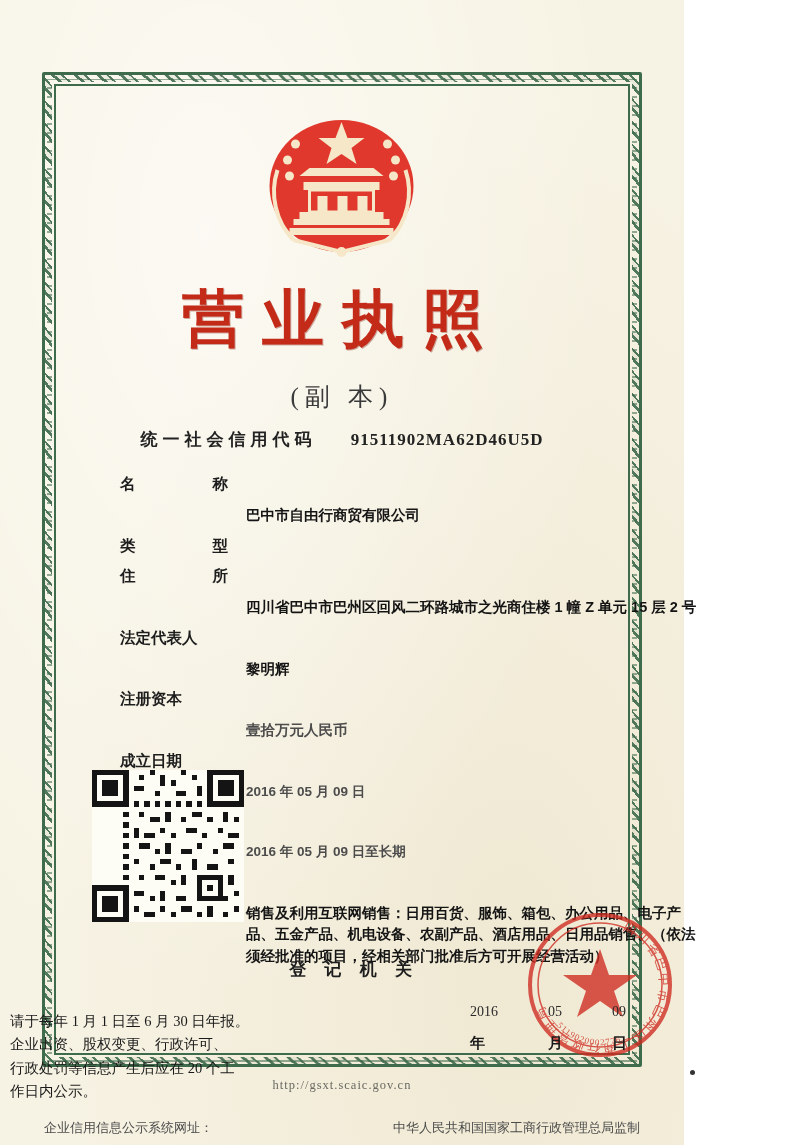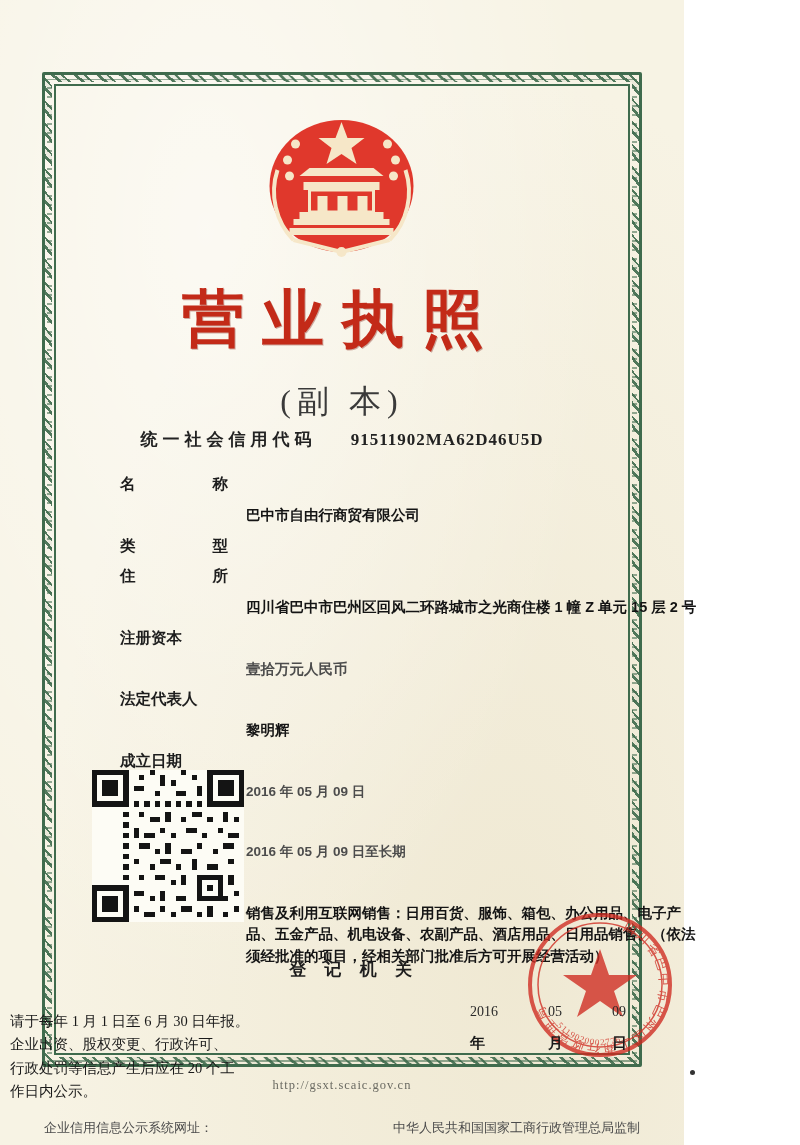--- a/index.html
+++ b/index.html
@@ -71,21 +71,21 @@
     font-weight: bold;
     font-size: 62px;
     letter-spacing: 18px;
     color:#c32a18;
     text-shadow: 1px 1px 0 rgba(120,20,10,0.35);
   }
   .subtitle {
     position:absolute; left:0; right:0; top:380px;
     text-align:center;
     font-family:"Liberation Serif", serif;
-    font-size: 32px;
+    font-size: 25px;
     letter-spacing: 6px;
     color:#3a3a3a;
   }
   .credit-code {
     position:absolute; left:0; right:0; top:428px;
     text-align:center;
     font-family:"Liberation Serif", serif;
     font-size: 17px;
     letter-spacing: 2px;
     color:#222;
@@ -271,30 +271,30 @@
     <div class="row">
       <div class="label">
         <span>住</span>
         <span>所</span>
       </div>
       <div class="value">四川省巴中市巴州区回风二环路城市之光商住楼 1 幢 Z 单元 15 层 2 号</div>
     </div>
 
     <div class="row">
       <div class="label">
+        <span>法定代表人</span>
+      </div>
+      <div class="value">黎明辉</div>
+    </div>
+
+    <div class="row">
+      <div class="label">
         <span>注册资本</span>
       </div>
       <div class="value light">壹拾万元人民币</div>
-    </div>
-
-    <div class="row">
-      <div class="label">
-        <span>法定代表人</span>
-      </div>
-      <div class="value">黎明辉</div>
     </div>
 
     <div class="row small">
       <div class="label">
         <span>成立日期</span>
       </div>
       <div class="value light">2016 年 05 月 09 日</div>
     </div>
 
     <div class="row small">

